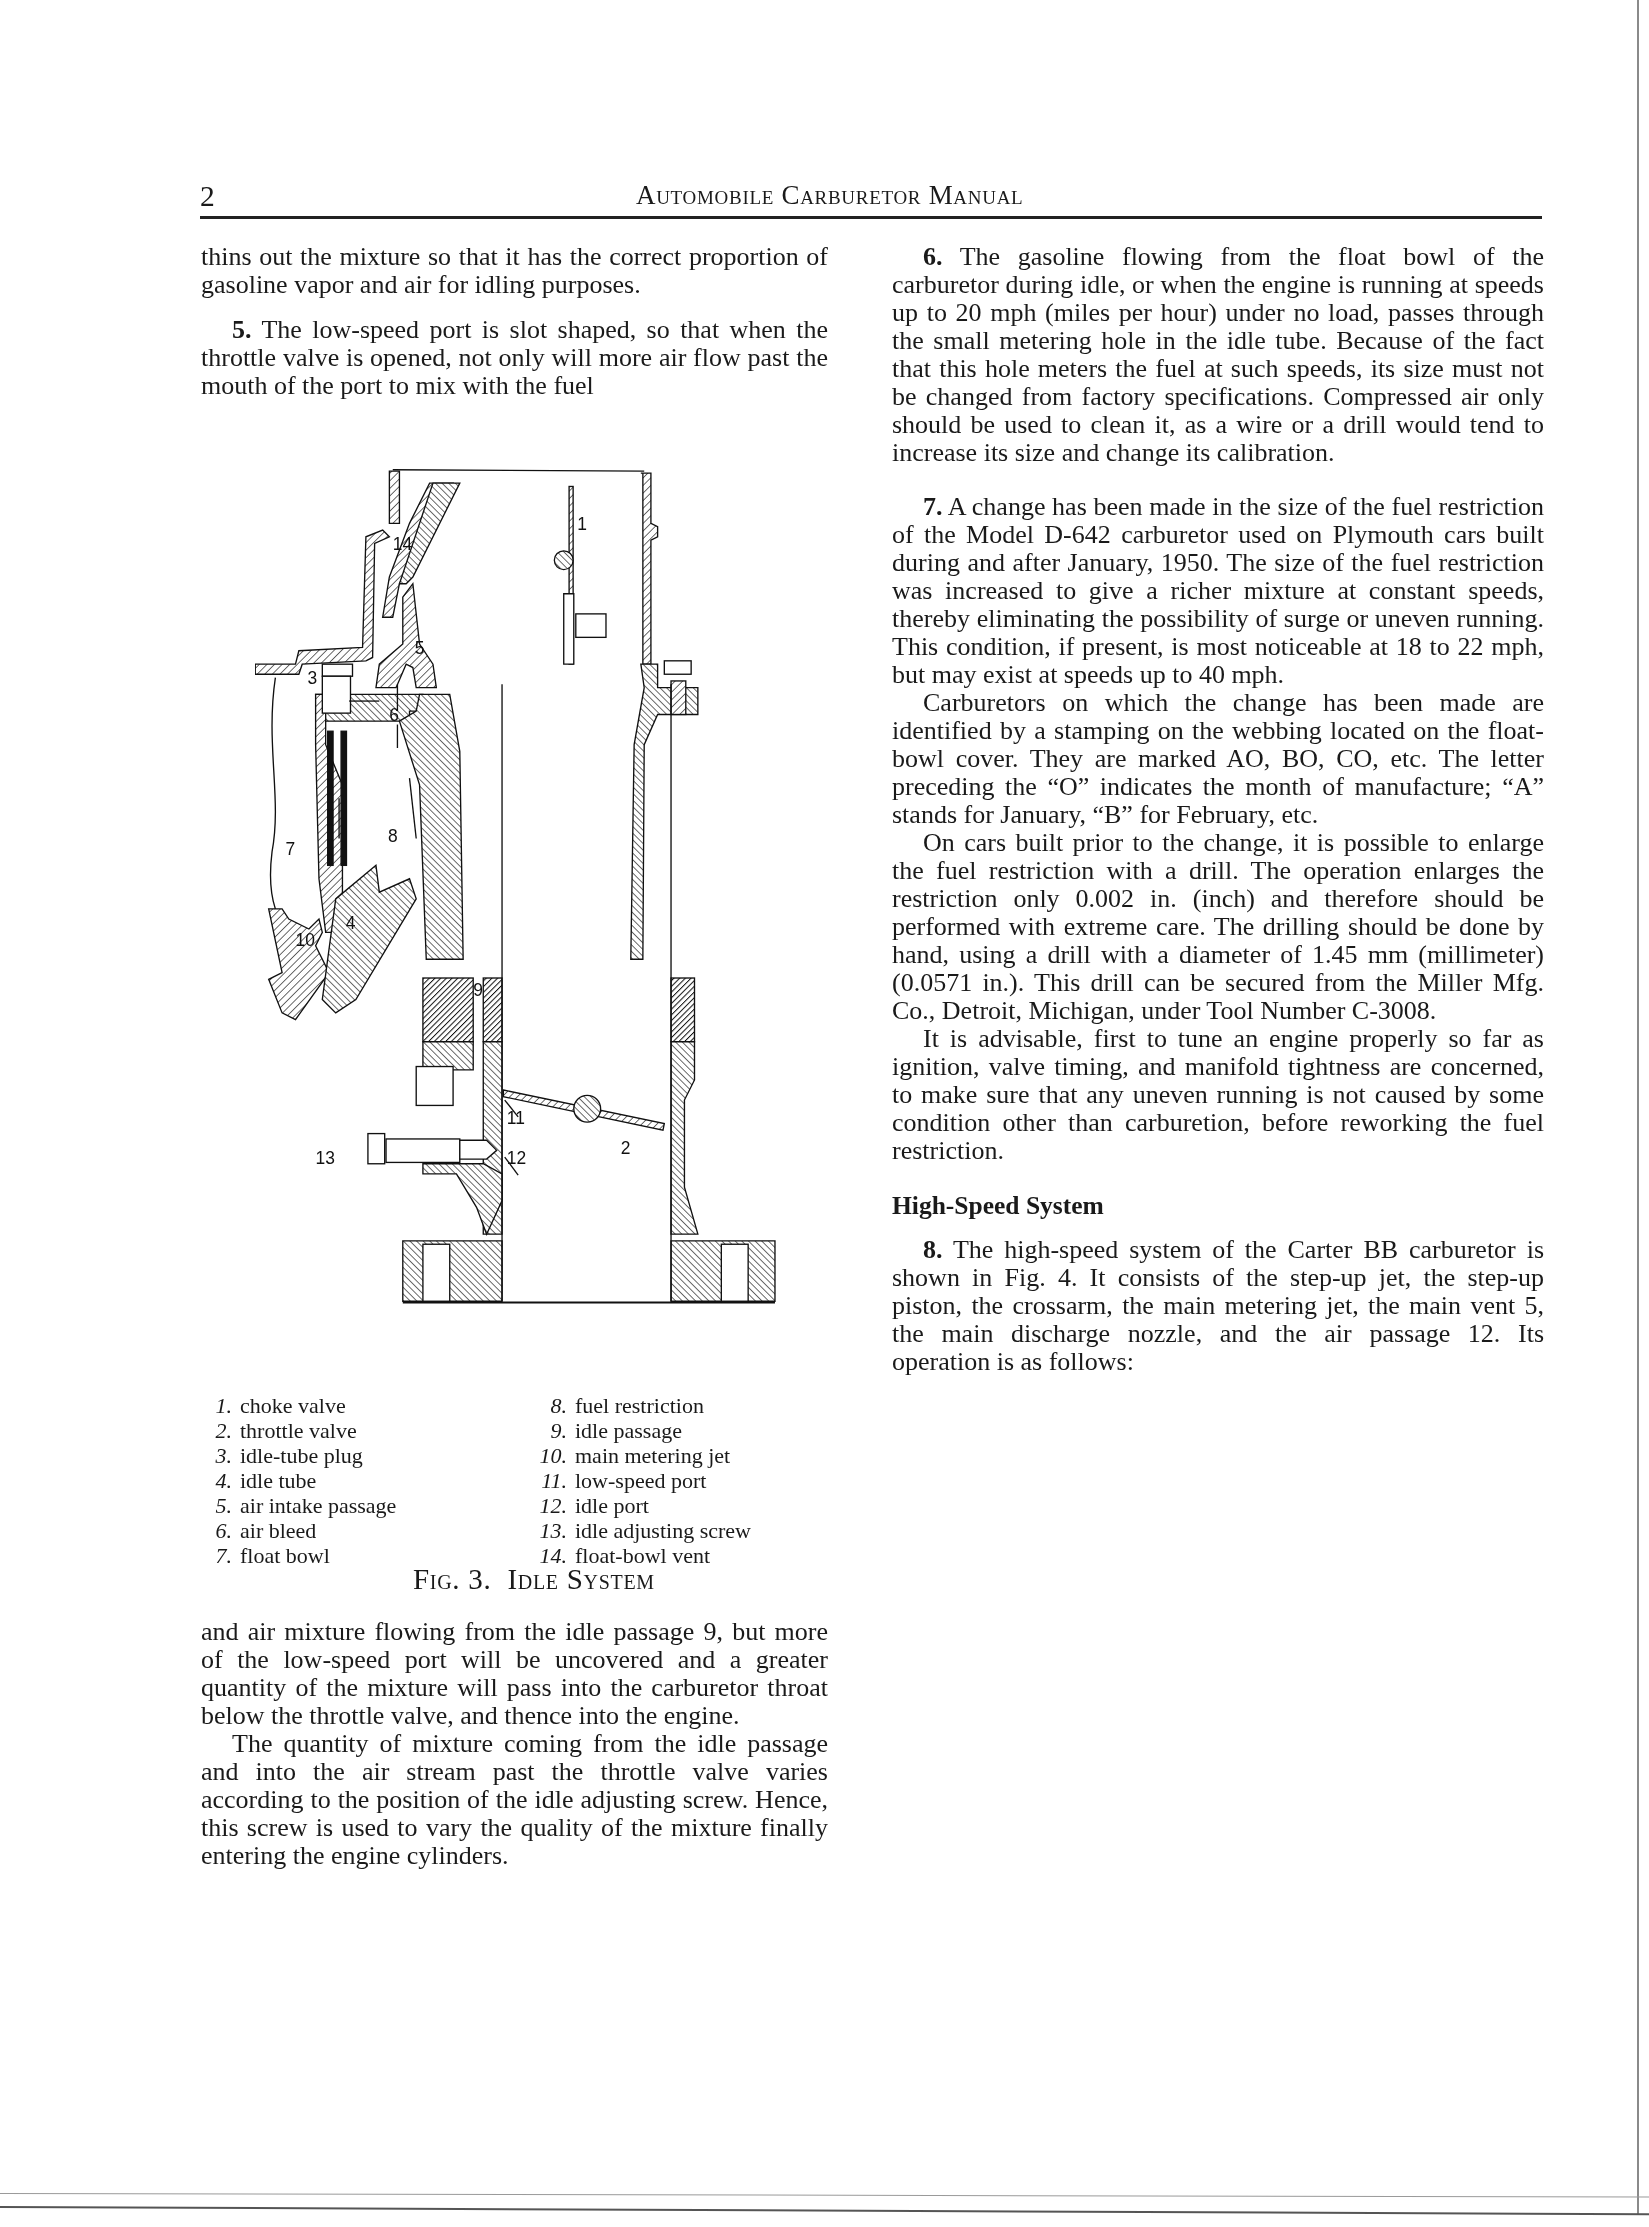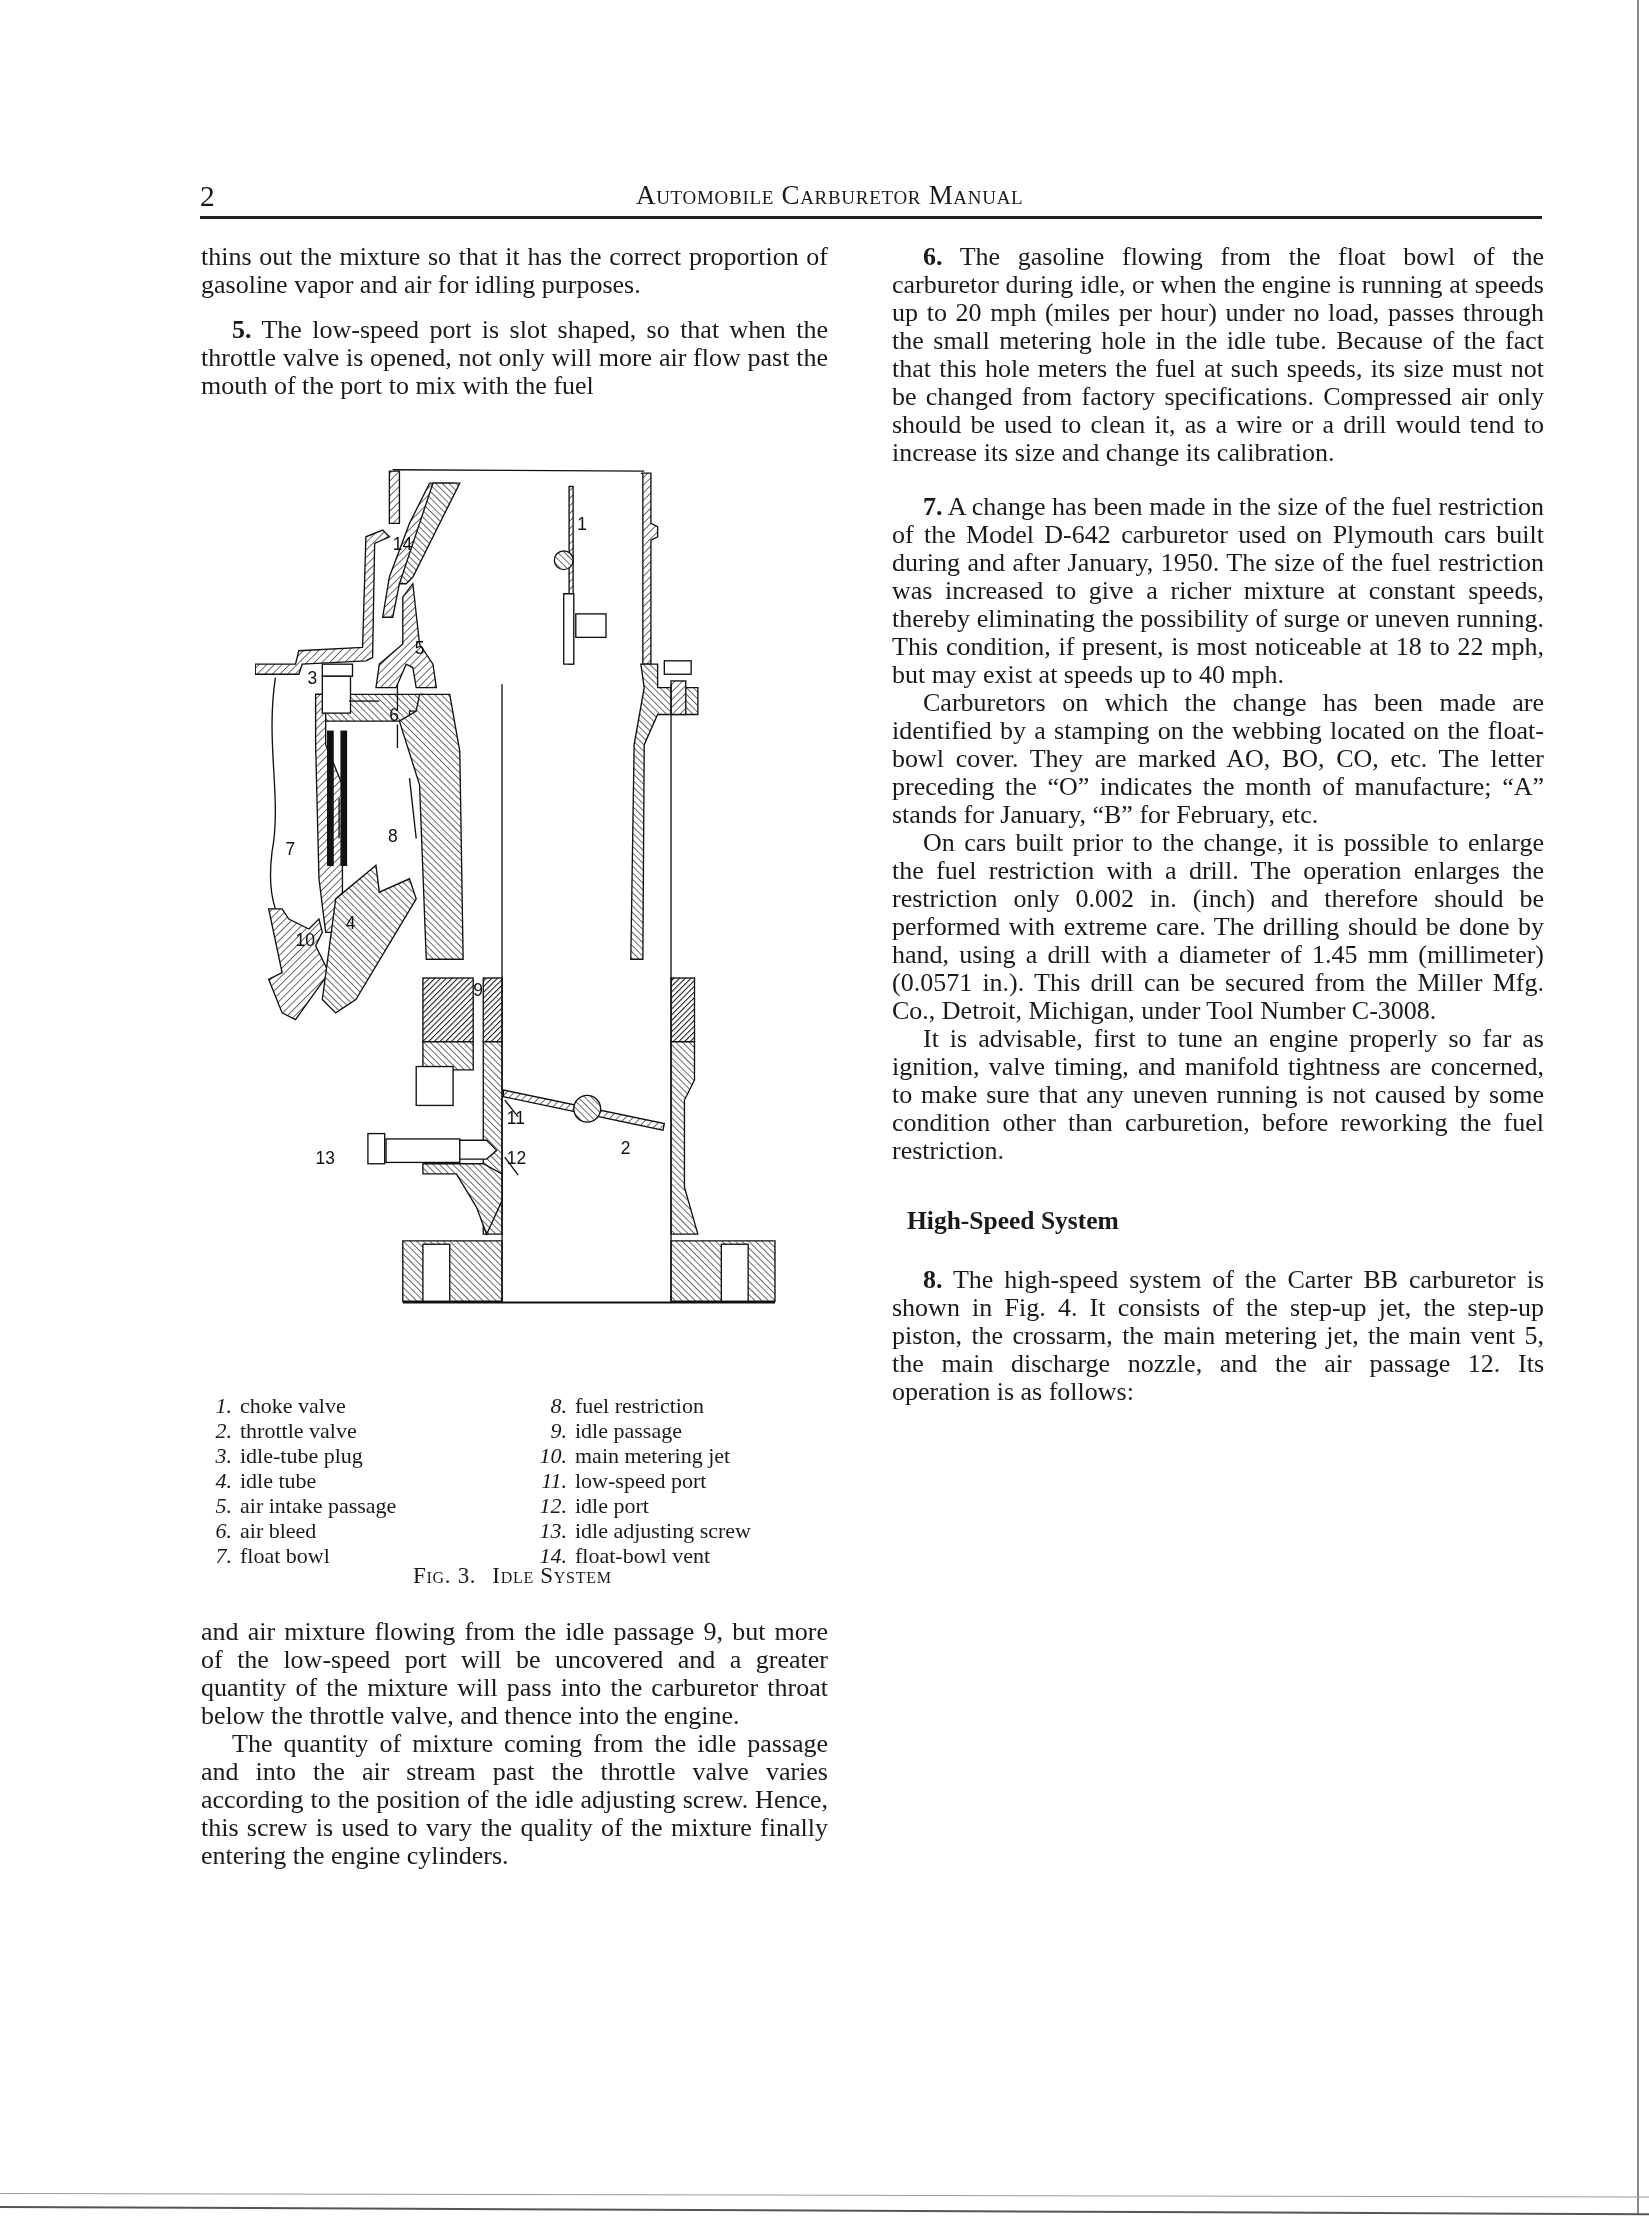--- a/index.html
+++ b/index.html
@@ -16,32 +16,32 @@
   .running-title { position: absolute; left: 436px; top: 0; font-size: 27px; font-variant: small-caps; letter-spacing: 0.7px; }
   .header-rule { position: absolute; left: 200px; top: 216px; width: 1342px; height: 2.7px; background: #222; }
 
   .col { position: absolute; font-size: 26px; line-height: 28px; text-align: justify; }
   .col-left { left: 201px; width: 627px; }
   .col-right { left: 892px; width: 652px; }
   .p { margin: 0; }
   .indent { text-indent: 31px; }
   .num { font-weight: bold; }
   .gap { height: 17.4px; }
-  .subhead { font-size: 25.5px; font-weight: bold; margin: 15px; }
+  .subhead { font-size: 25.5px; font-weight: bold; margin: 0; }
 
   .figure { position: absolute; left: 255px; top: 463px; width: 537px; height: 912px; }
   .figure svg { width: 100%; height: 100%; }
 
   .legend { position: absolute; left: 195px; top: 1381px; width: 644px; font-size: 22px; line-height: 25px; }
   .legend-col { position: absolute; top: 12px; }
   .legend-col.left { left: 0; }
   .legend-col.right { left: 335px; }
   .legend-item { white-space: nowrap; }
   .legend-num { display: inline-block; text-align: right; font-style: italic; width: 37px; margin-right: 8px; }
-  .caption { position: absolute; left: 413px; top: 1563px; font-size: 23px; font-variant: small-caps; letter-spacing: 0.7px; }
+  .caption { position: absolute; left: 413px; top: 1563px; font-size: 29px; font-variant: small-caps; letter-spacing: 0.7px; }
   .caption .fig-num { margin-right: 16px; }
 </style>
 </head>
 <body>
 
 <div class="page-edge-right"></div>
 <div class="page-edge-bottom1"></div>
 <div class="page-edge-bottom2"></div>
 
 <div class="header">

